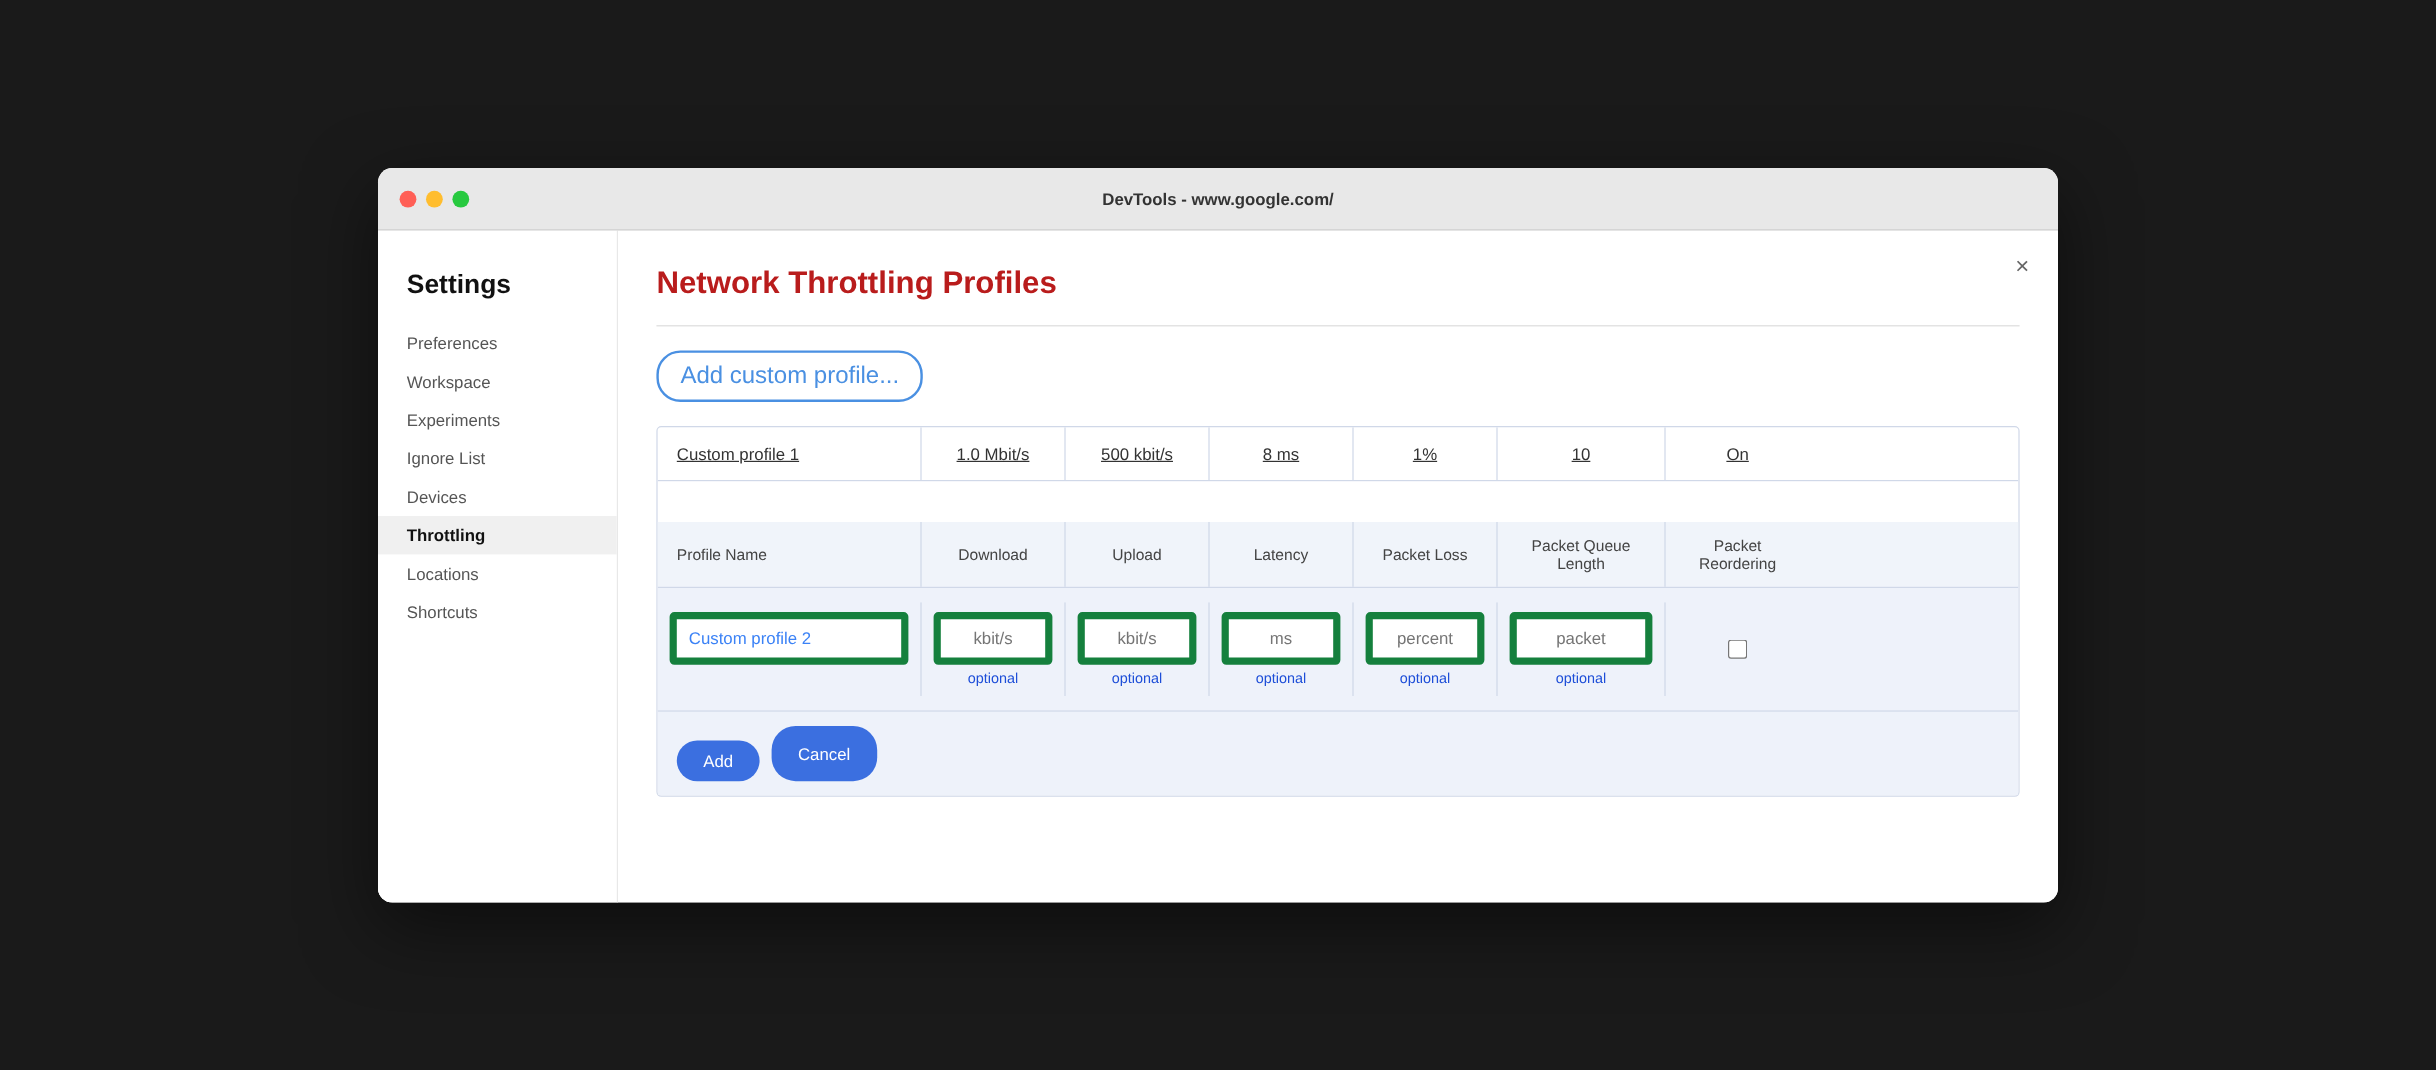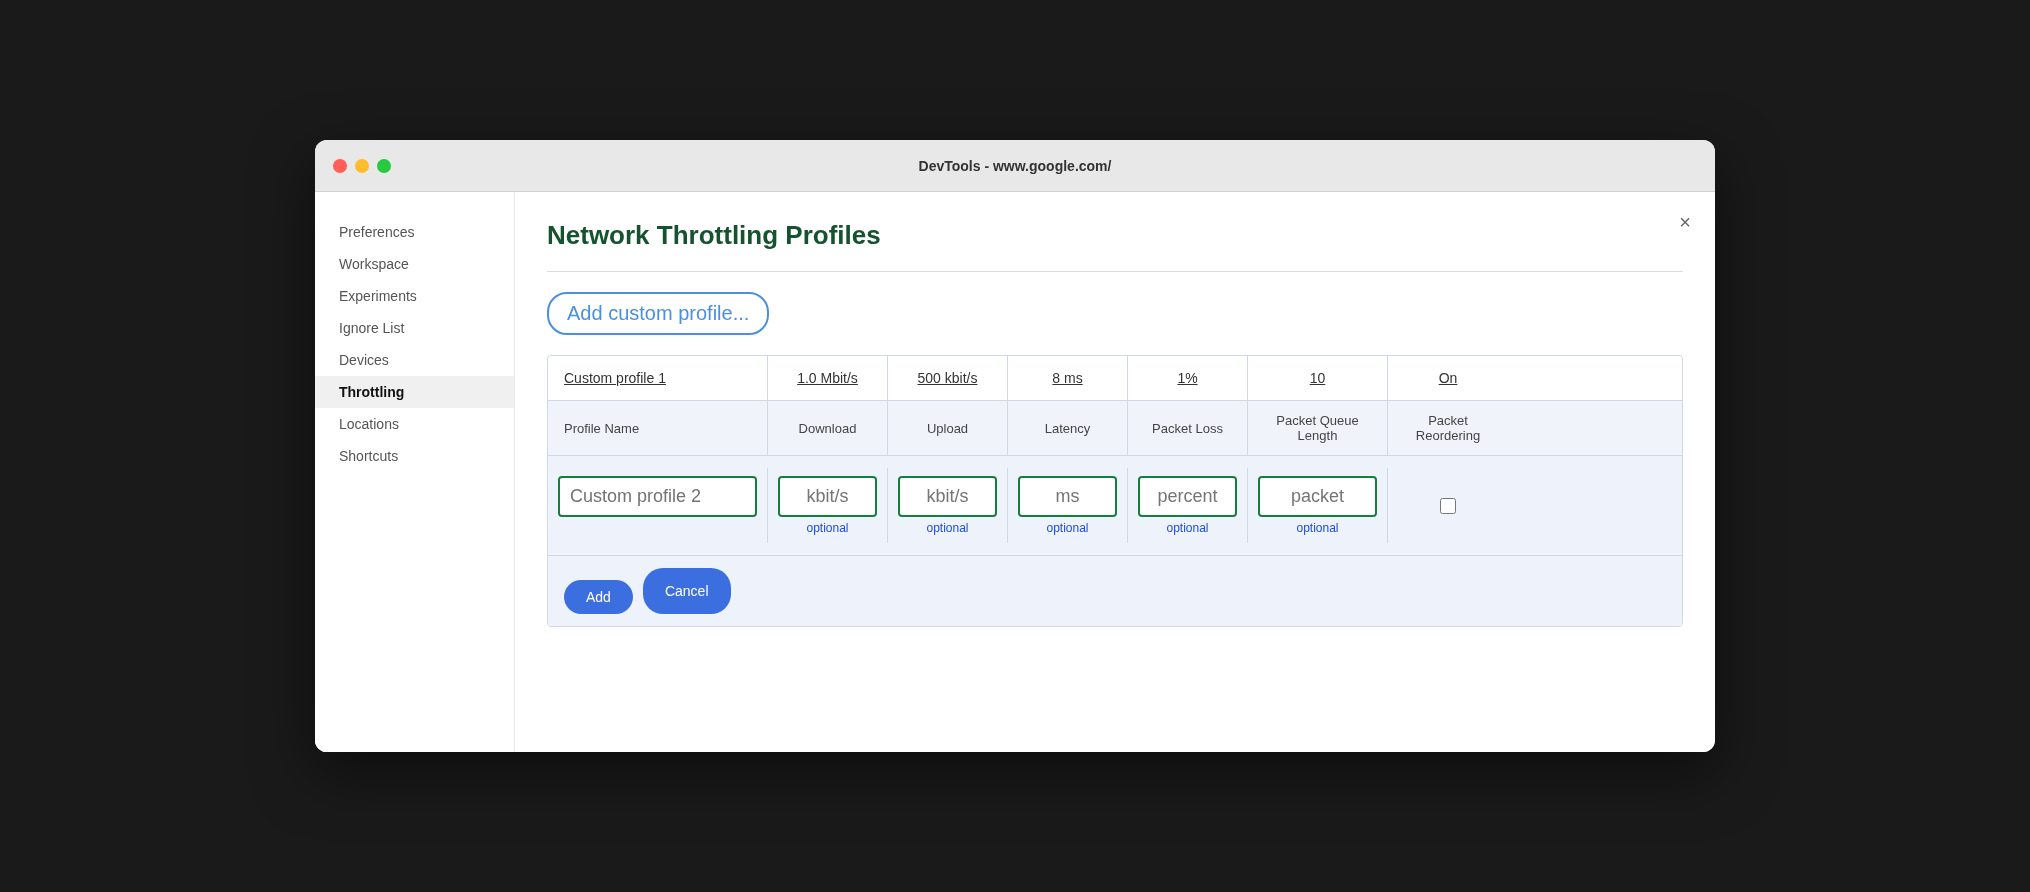--- a/index.html
+++ b/index.html
@@ -86,21 +86,21 @@
       font-size: 20px;
       color: #666;
       cursor: pointer;
       background: none;
       border: none;
       line-height: 1;
     }
     .page-title {
       font-size: 26px;
       font-weight: 600;
-      color: #14532d;
+      color: #b91c1c;
       margin-bottom: 20px;
     }
     .divider {
       border: none;
       border-top: 1px solid #ddd;
       margin-bottom: 20px;
     }
     .add-profile-btn {
       background: white;
       border: 2px solid #4a90e2;
@@ -127,20 +127,21 @@
       justify-content: center;
       text-decoration: underline;
     }
     .profile-cell:last-child { border-right: none; }
     .profile-cell.name-cell { justify-content: flex-start; }
     .header-row {
       display: grid;
       grid-template-columns: 220px 120px 120px 120px 120px 140px 120px;
       background: #f0f4fa;
       border-bottom: 1px solid #d0d8e8;
+      margin-top: 34px;
     }
     .header-cell {
       padding: 12px 16px;
       font-size: 13px;
       color: #444;
       font-weight: 500;
       border-right: 1px solid #d0d8e8;
       display: flex;
       align-items: center;
       justify-content: center;
@@ -163,24 +164,24 @@
       display: flex;
       flex-direction: column;
       align-items: center;
       justify-content: flex-start;
       border-right: 1px solid #d0d8e8;
     }
     .input-cell:last-child { border-right: none; }
     .profile-input {
       width: 100%;
       padding: 8px 10px;
-      border: 2px solid #15803d;
+      border: 6px solid #15803d;
       border-radius: 4px;
-      font-size: 18px;
-      color: #737373;
+      font-size: 14px;
+      color: #3b82f6;
       background: white;
       text-align: center;
     }
     .profile-input.name-input { text-align: left; }
     .input-hint {
       font-size: 12px;
       color: #1d4ed8;
       margin-top: 4px;
     }
     .action-buttons {
@@ -238,20 +239,21 @@
       <div class="traffic-light tl-red"></div>
       <div class="traffic-light tl-yellow"></div>
       <div class="traffic-light tl-green"></div>
     </div>
     <span class="titlebar-text">DevTools - www.google.com/</span>
   </div>
 
   <div class="window-body">
 
     <div class="sidebar">
+      <div class="sidebar-title">Settings</div>
       <div class="sidebar-item">Preferences</div>
       <div class="sidebar-item">Workspace</div>
       <div class="sidebar-item">Experiments</div>
       <div class="sidebar-item">Ignore List</div>
       <div class="sidebar-item">Devices</div>
       <div class="sidebar-item active">Throttling</div>
       <div class="sidebar-item">Locations</div>
       <div class="sidebar-item">Shortcuts</div>
     </div>
 

